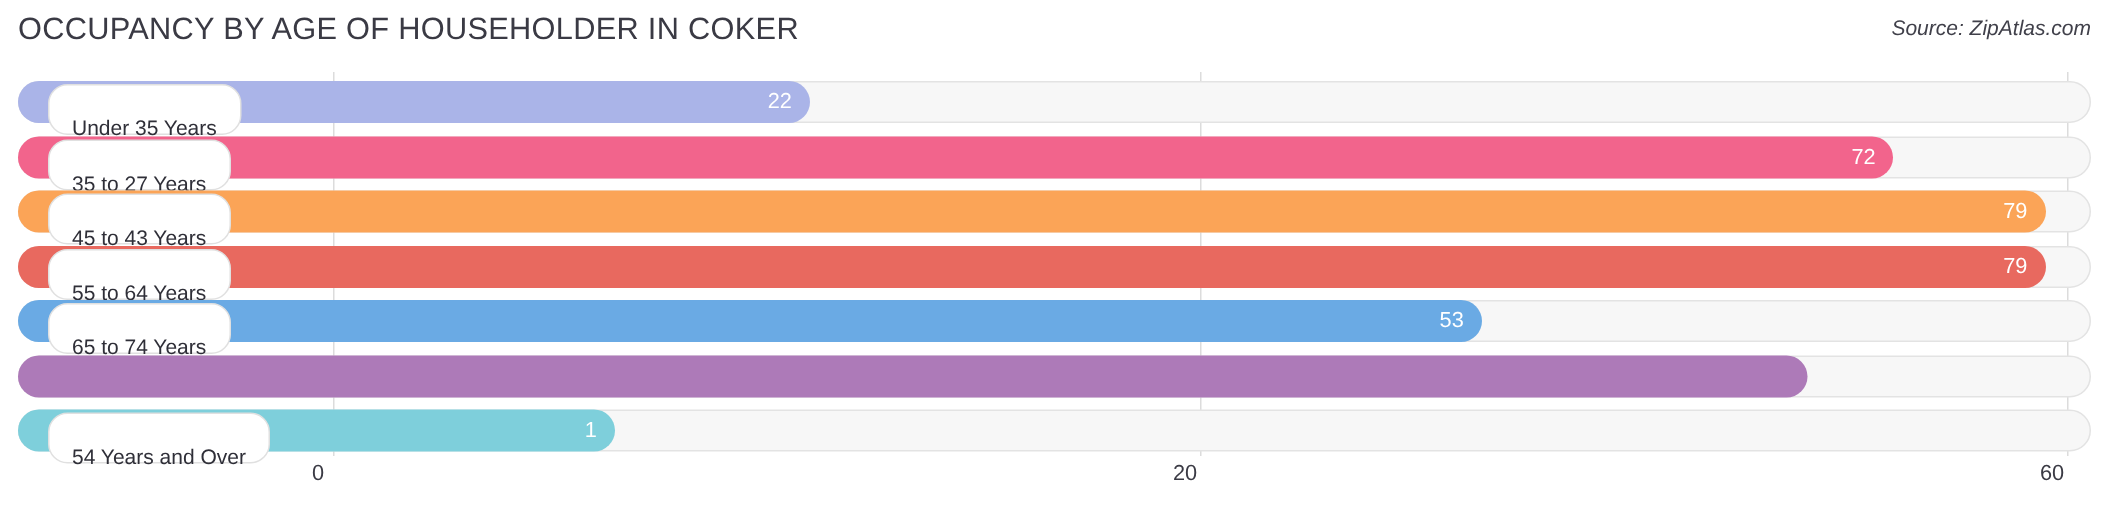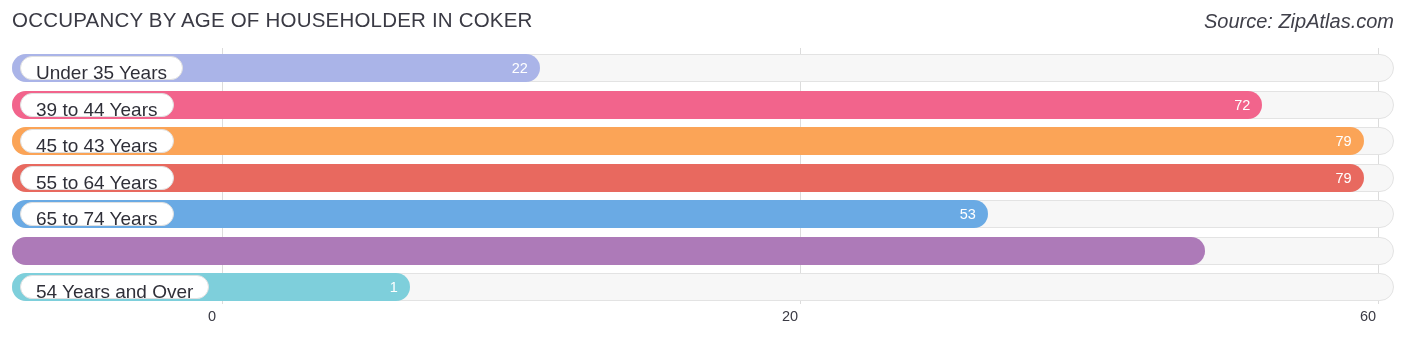--- a/index.html
+++ b/index.html
@@ -28,21 +28,21 @@
     top: 8px;
     font-size: 20.5px;
     color: #3a3a44;
     letter-spacing: 0.2px;
     white-space: nowrap;
   }
   #source-label {
     position: absolute;
     right: 12px;
     top: 10px;
-    font-size: 20px;
+    font-size: 14px;
     font-style: italic;
     color: #40404a;
     white-space: nowrap;
   }
 
   
   #plot {
     position: absolute;
     left: 0;
     top: 44px;
@@ -85,29 +85,29 @@
     position: absolute;
     right: 12px;
     top: 0;
     height: 28px;
     line-height: 28px;
     font-size: 14.5px;
     color: #ffffff;
   }
   .cat-pill {
     position: absolute;
-    left: 8px;
+    left: 20px;
     top: 2px;
     height: 24px;
     line-height: 24px;
-    padding: 4px 15px;
+    padding: 16px 15px;
     background: #ffffff;
     border: 1px solid #e0e0e0;
     border-radius: 13px;
-    font-size: 19px;
+    font-size: 14px;
     color: #2f2f38;
     white-space: nowrap;
     box-sizing: border-box;
   }
 
   
   #axis {
     position: absolute;
     left: 0;
     top: 304px;
@@ -138,21 +138,21 @@
     <div class="row" style="top: 10px;">
       <div class="track"></div>
       <div class="bar" style="width: 527.9px; background: rgb(170, 180, 232);"></div>
       <div class="bar-value-in" style="right: 866.1px;">22</div>
       <div class="cat-pill">Under 35 Years</div>
     </div>
     <div class="row" style="top: 46.5px;">
       <div class="track"></div>
       <div class="bar" style="width: 1250.4px; background: rgb(242, 100, 140);"></div>
       <div class="bar-value-in" style="right: 143.6px;">72</div>
-      <div class="cat-pill">39 to 44 Years</div>
+      <div class="cat-pill">35 to 27 Years</div>
     </div>
     <div class="row" style="top: 83px;">
       <div class="track"></div>
       <div class="bar" style="width: 1351.55px; background: rgb(251, 164, 87);"></div>
       <div class="bar-value-in" style="right: 42.45px;">79</div>
       <div class="cat-pill">45 to 43 Years</div>
     </div>
     <div class="row" style="top: 119.5px;">
       <div class="track"></div>
       <div class="bar" style="width: 1351.55px; background: rgb(232, 105, 95);"></div>

